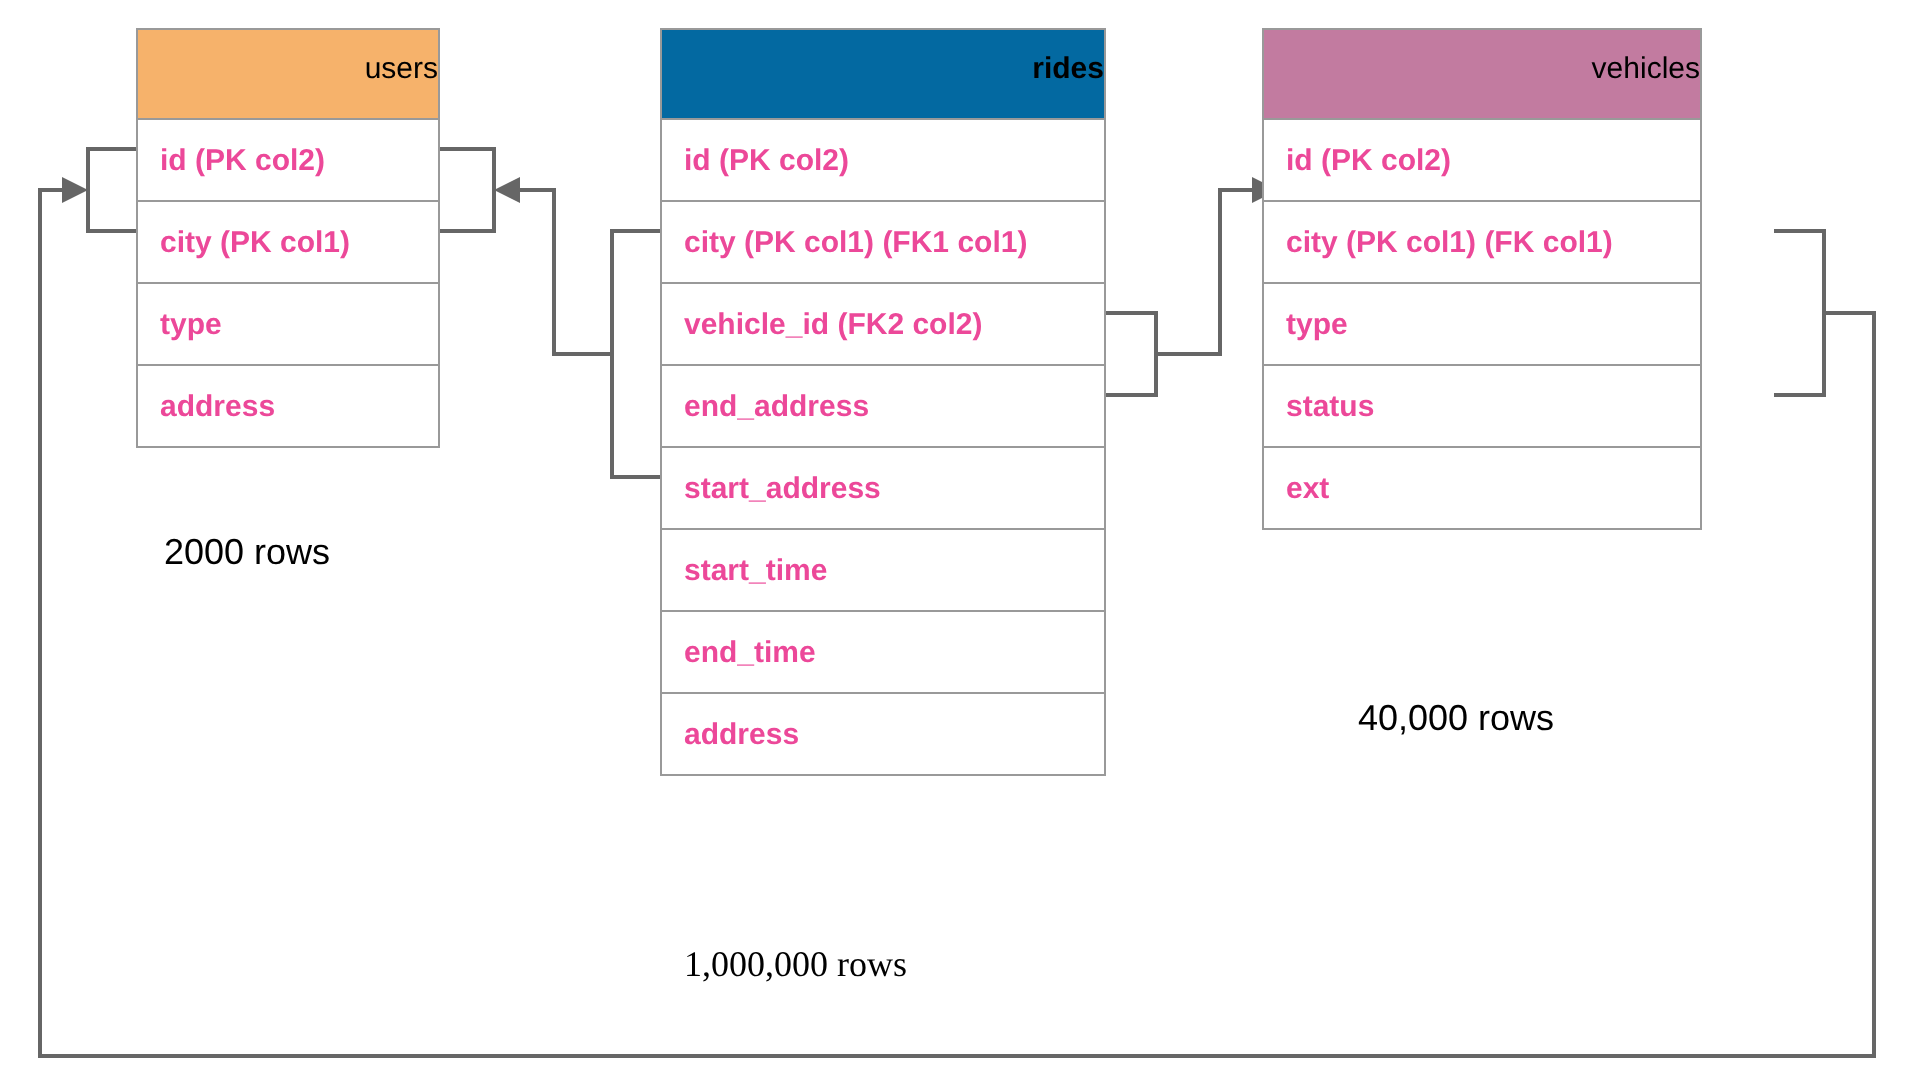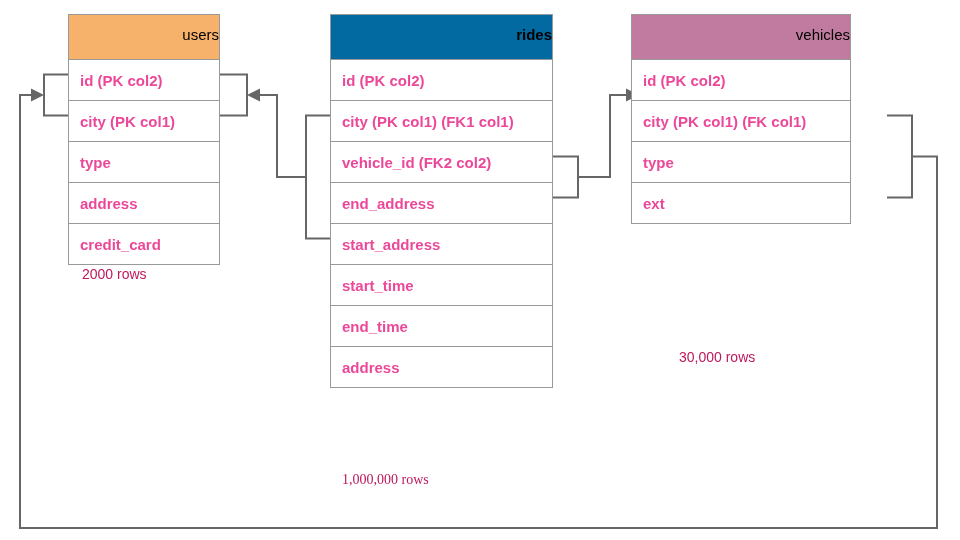--- a/index.html
+++ b/index.html
@@ -56,22 +56,22 @@
     border-top: 1px solid var(--border, #999999);
     font-size: 15px;
     color: #ec4899;
     background: #ffffff;
     white-space: nowrap;
     box-sizing: border-box;
     font-weight: bold;
   }
   .rowcount {
     position: absolute;
-    font-size: 14px;
-    color: #be185d;
+    font-size: 18px;
+    color: #000000;
     white-space: nowrap;
   }
   .rowcount-users { left: 82px; top: 266px; }
   .rowcount-rides { left: 342px; top: 472px; font-family: Liberation Serif, serif; }
   .rowcount-vehicles { left: 679px; top: 349px; }
 </style>
 </head>
 <body>
 
 <div class="canvas">
@@ -100,21 +100,20 @@
     </g>
   </svg>
 
   <div class="table table-users">
     <div class="thead" style="background: rgb(246, 178, 107);">users</div>
     <div class="tbody">
         <div class="cell">id (PK col2)</div>
         <div class="cell">city (PK col1)</div>
         <div class="cell">type</div>
         <div class="cell">address</div>
-        <div class="cell">credit_card</div>
       </div>
   </div>
   <div class="rowcount rowcount-users">2000 rows</div>
 
   <div class="table table-rides">
     <div class="thead" style="background: #0369a1; font-weight: bold;">rides</div>
     <div class="tbody">
         <div class="cell">id (PK col2)</div>
         <div class="cell">city (PK col1) (FK1 col1)</div>
         <div class="cell">vehicle_id (FK2 col2)</div>
@@ -126,18 +125,19 @@
       </div>
   </div>
   <div class="rowcount rowcount-rides">1,000,000 rows</div>
 
   <div class="table table-vehicles">
     <div class="thead" style="background: rgb(194, 123, 160);">vehicles</div>
     <div class="tbody">
         <div class="cell">id (PK col2)</div>
         <div class="cell">city (PK col1) (FK col1)</div>
         <div class="cell">type</div>
+        <div class="cell">status</div>
         <div class="cell">ext</div>
       </div>
   </div>
-  <div class="rowcount rowcount-vehicles">30,000 rows</div>
+  <div class="rowcount rowcount-vehicles">40,000 rows</div>
 
 </div>
 
 </body></html>

